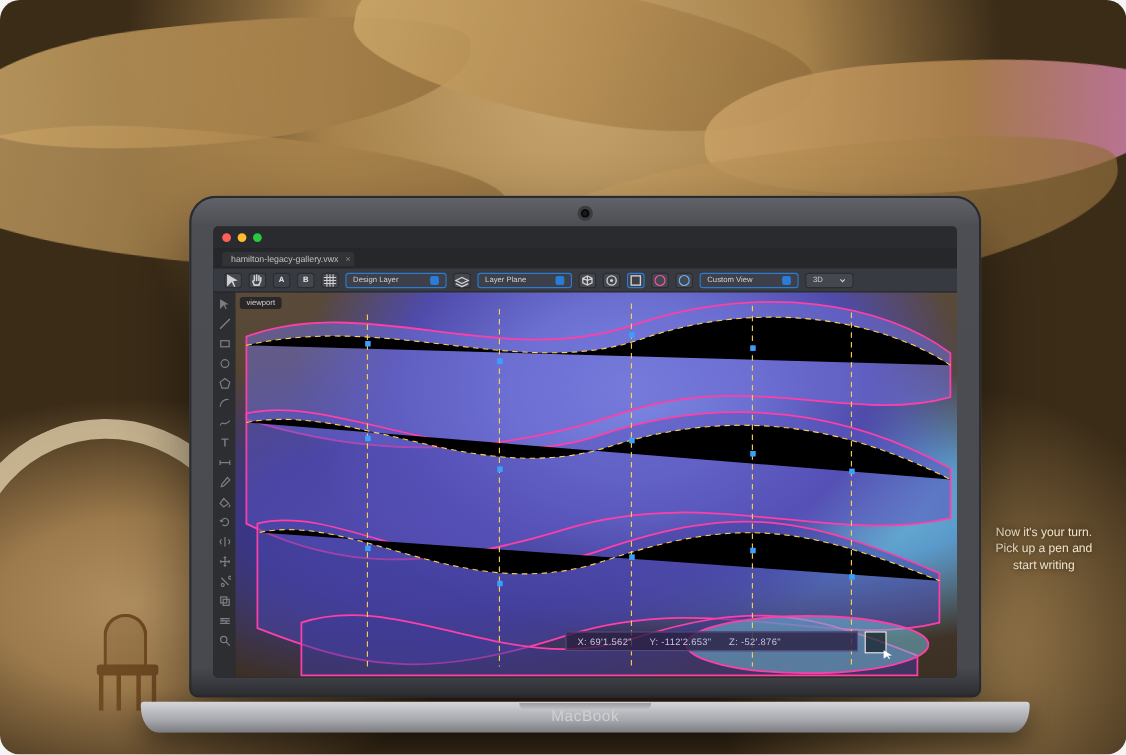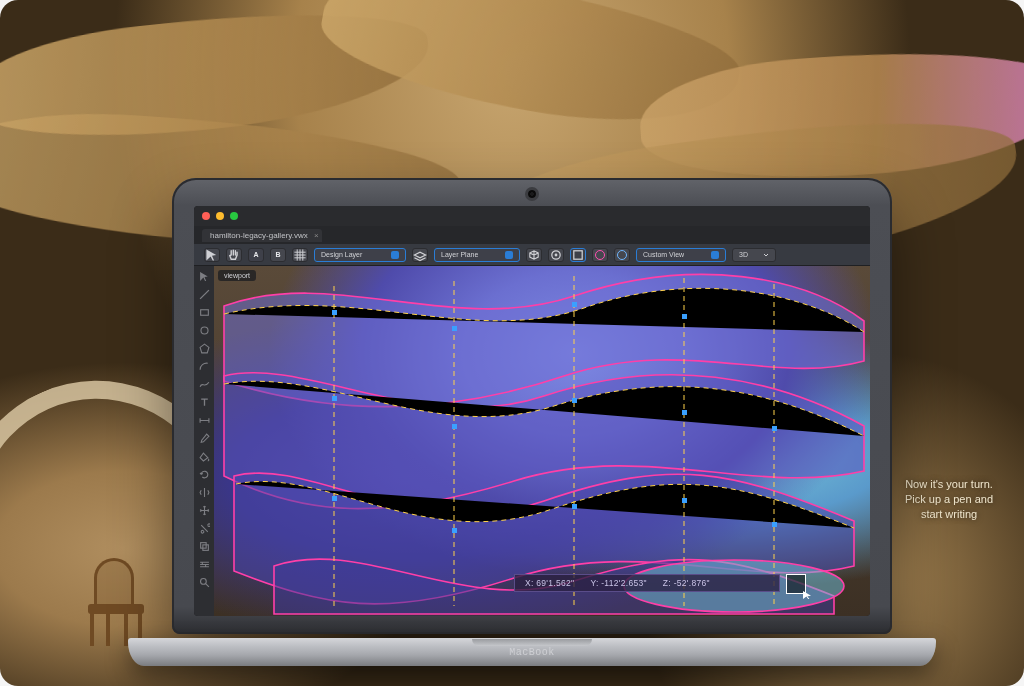--- a/index.html
+++ b/index.html
@@ -86,21 +86,21 @@
     border-radius: 3px 3px 16px 16px / 3px 3px 24px 24px;
     box-shadow: 0 10px 24px rgba(0,0,0,.45);
   }
   .base::before{
     content:""; position:absolute; left:50%; top:1px; transform:translateX(-50%);
     width:120px; height:7px; border-radius:0 0 10px 10px;
     background:linear-gradient(180deg,#9a9ca0,#c5c7cb);
   }
   .brand {
     position:absolute; left:50%; bottom:8px; transform:translateX(-50%);
-    color:#cfd0d4; font-size:10px; letter-spacing:.5px;font-family:Liberation Mono, monospace;
+    color:#cfd0d4; font-size:14px; letter-spacing:.5px;
   }
 
   
   .win-toolbar {
     height:20px; background:#2a2b2e; display:flex; align-items:center; gap:6px; padding:0 8px;
   }
   .traffic { width:8px; height:8px; border-radius:50%; }
   .t-red{background:#ff5f57;} .t-yel{background:#febc2e;} .t-grn{background:#28c840;}
   .tabrow {
     height:18px; background:#26272a; display:flex; align-items:center; padding-left:8px;

